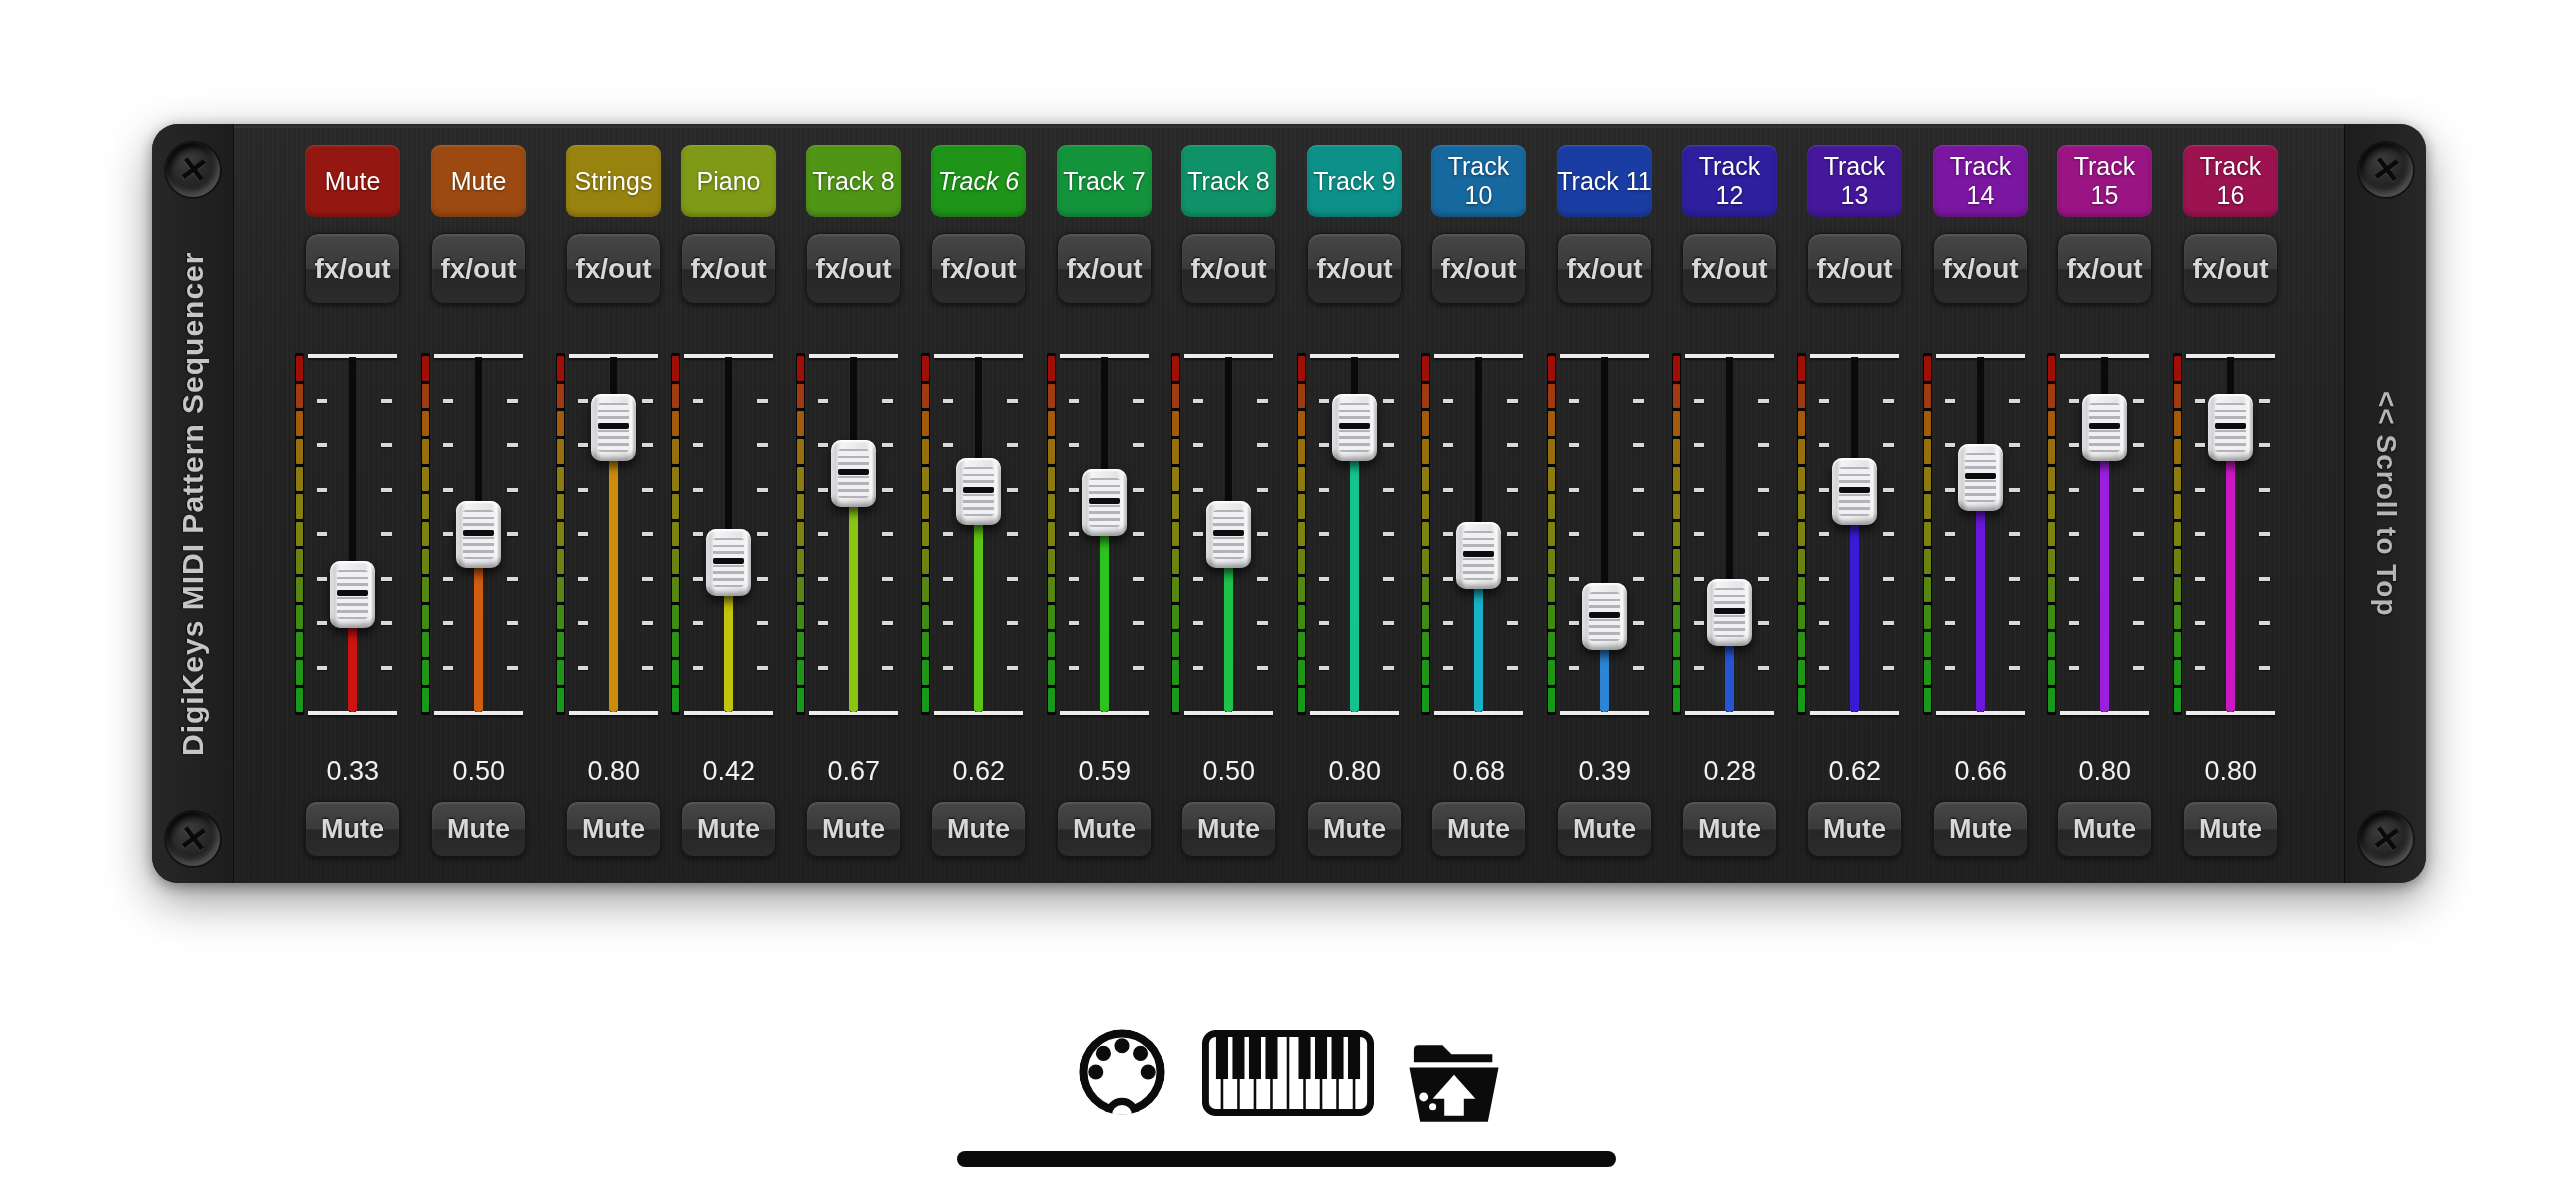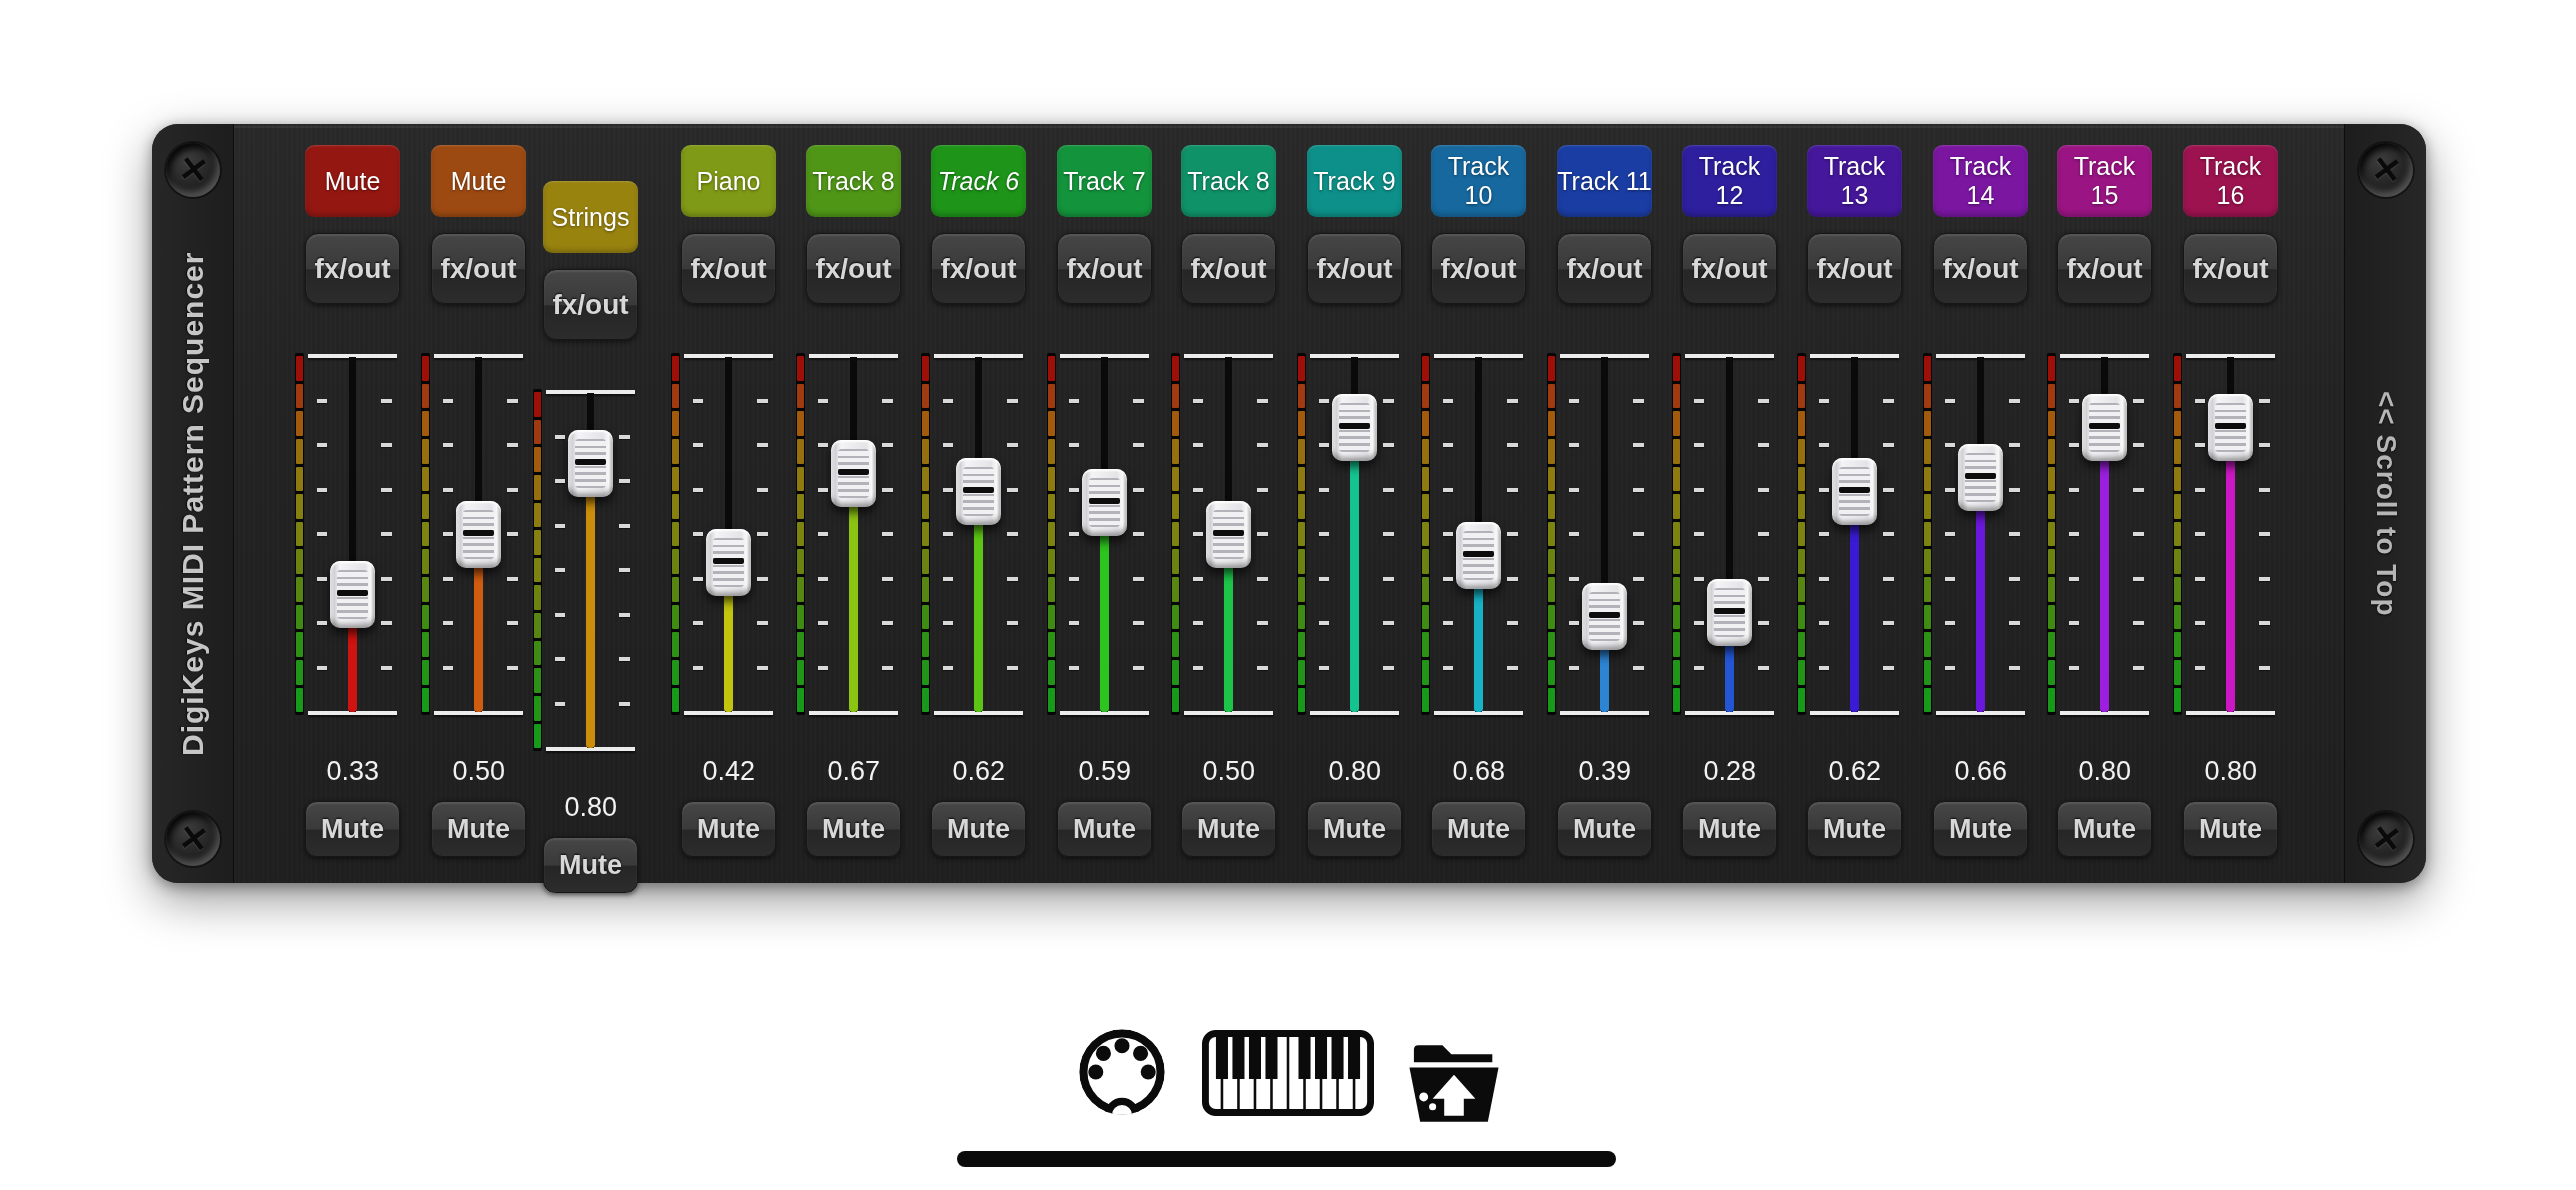--- a/index.html
+++ b/index.html
@@ -181,21 +181,21 @@
             <div class="tick" style="top: 221px; left: 11.5px;"></div>
             <div class="tick" style="top: 221px; left: 76px;"></div>
             <div class="tick" style="top: 265px; left: 11.5px;"></div>
             <div class="tick" style="top: 265px; left: 76px;"></div>
             <div class="tick" style="top: 310px; left: 11.5px;"></div>
             <div class="tick" style="top: 310px; left: 76px;"></div>
           </div>
     <div class="value">0.50</div>
     <button class="mute-btn glossy">Mute</button>
   </div>
-        <div class="channel" style="left: 391px; margin-top: 36px;">
+        <div class="channel" style="left: 414px;">
     <button class="track-btn" style="background: rgb(153, 131, 15);">Strings</button>
     <button class="fx-btn glossy">fx/out</button>
     <div class="fader">
       <div class="meter">
               <i style="background: rgb(158, 16, 7);"></i>
               <i style="background: rgb(160, 58, 16);"></i>
               <i style="background: rgb(162, 90, 12);"></i>
               <i style="background: rgb(150, 112, 14);"></i>
               <i style="background: rgb(141, 122, 16);"></i>
               <i style="background: rgb(134, 128, 16);"></i>

